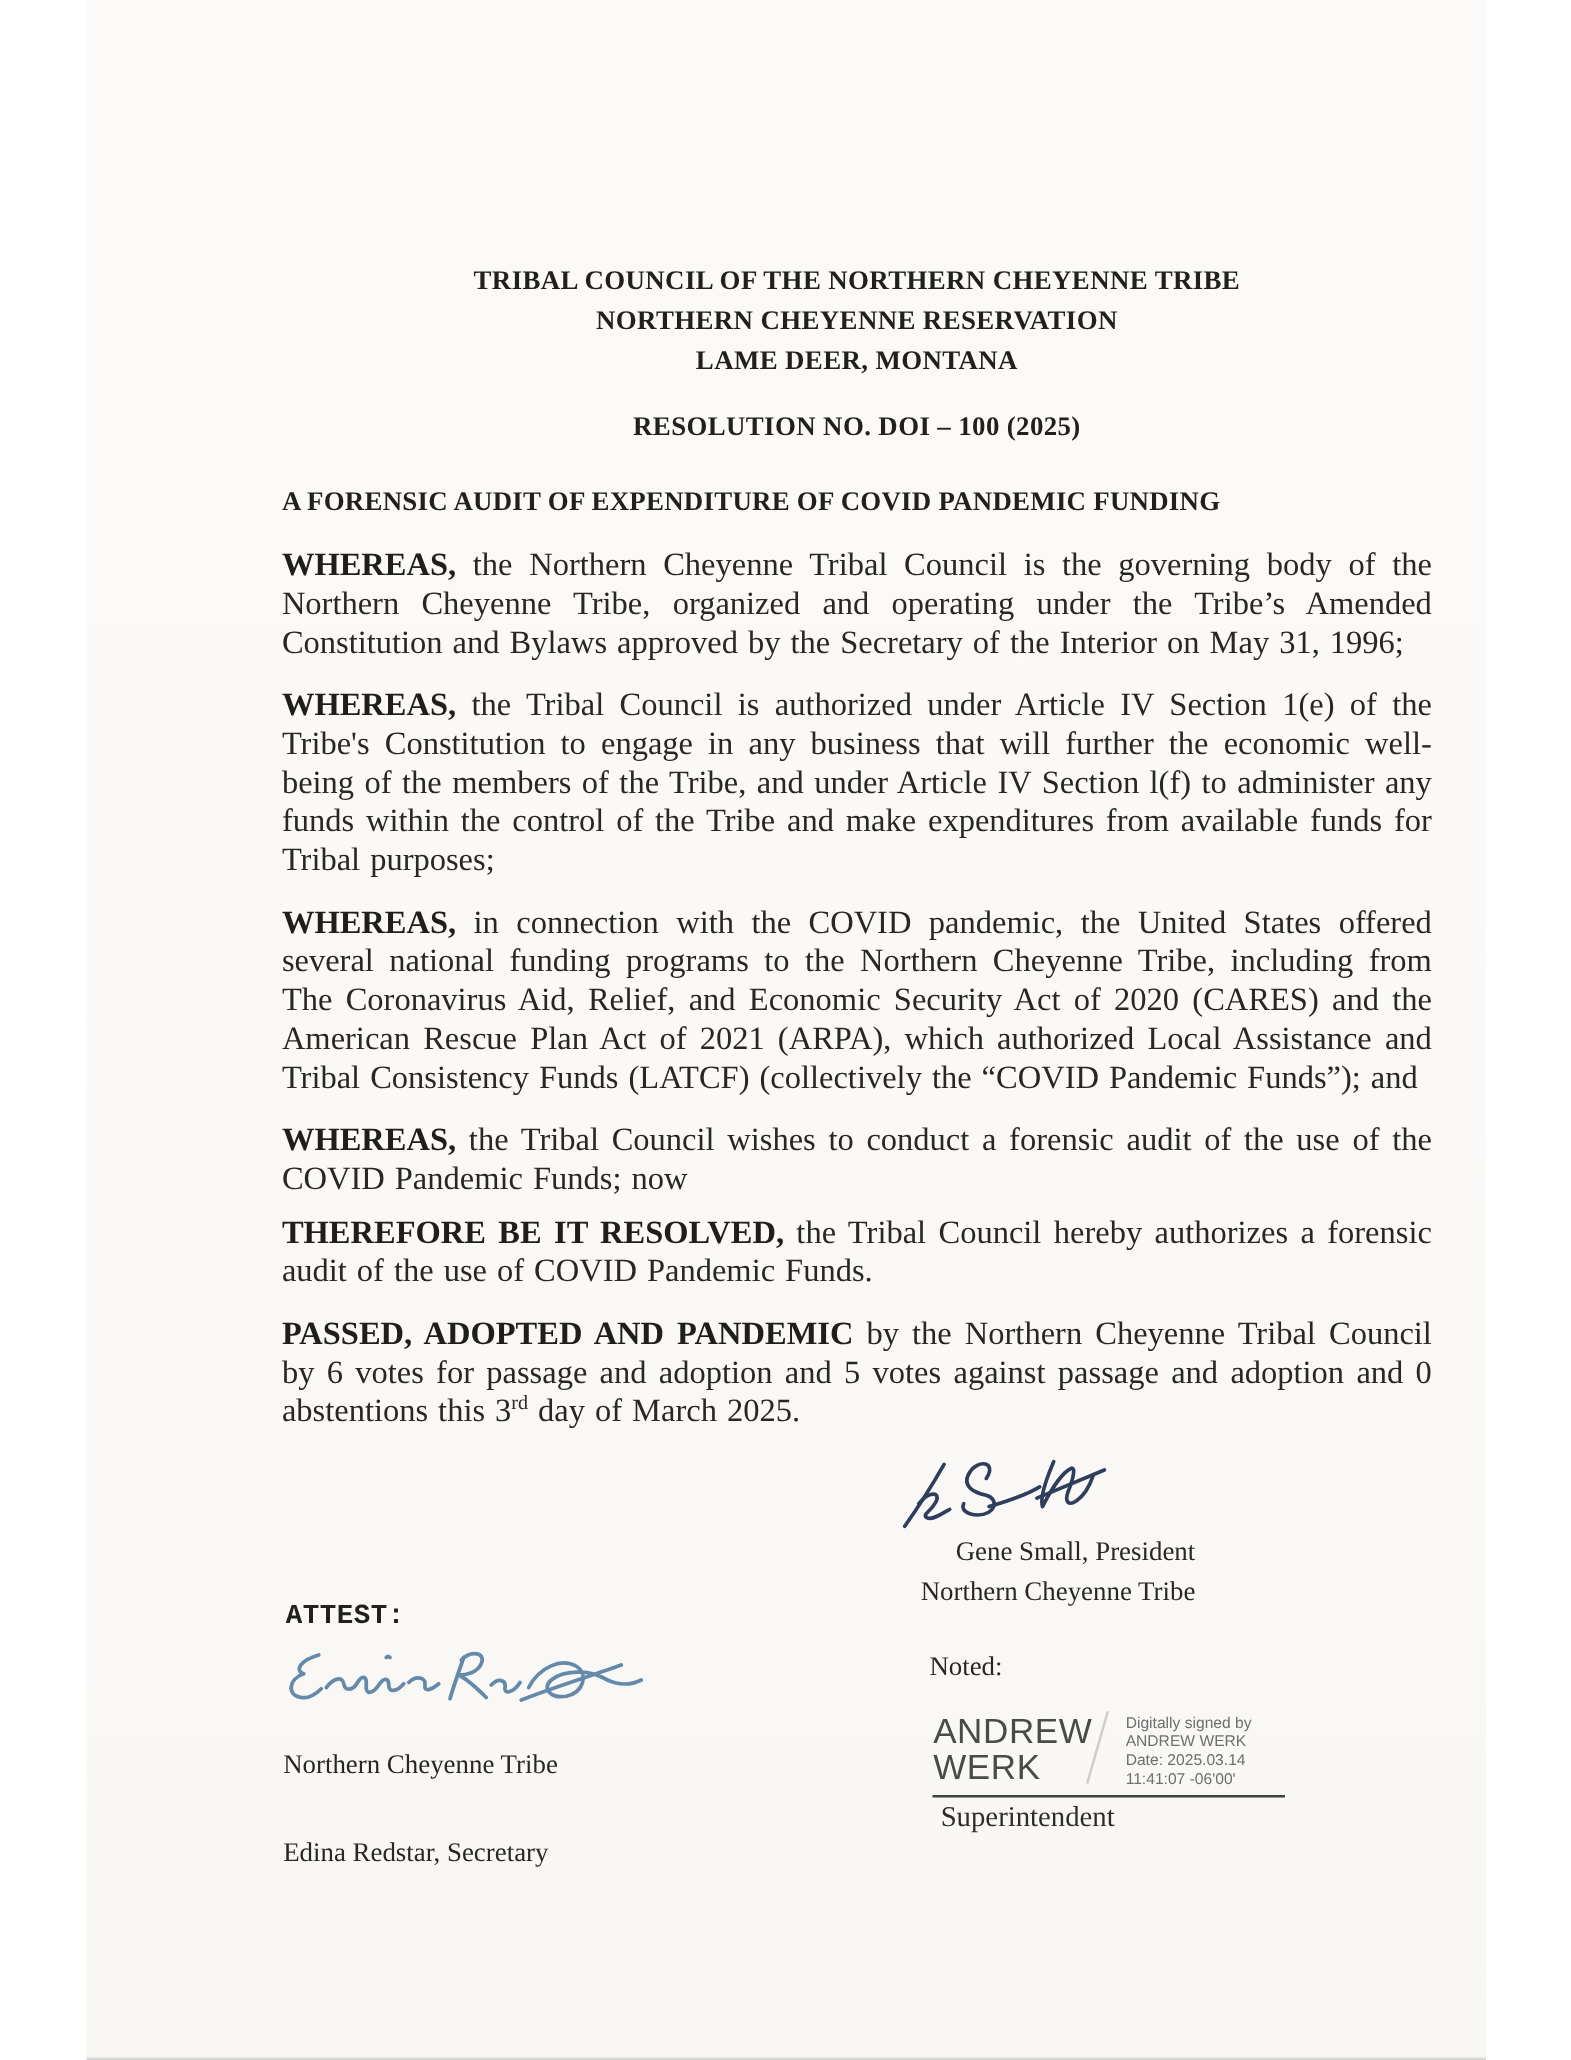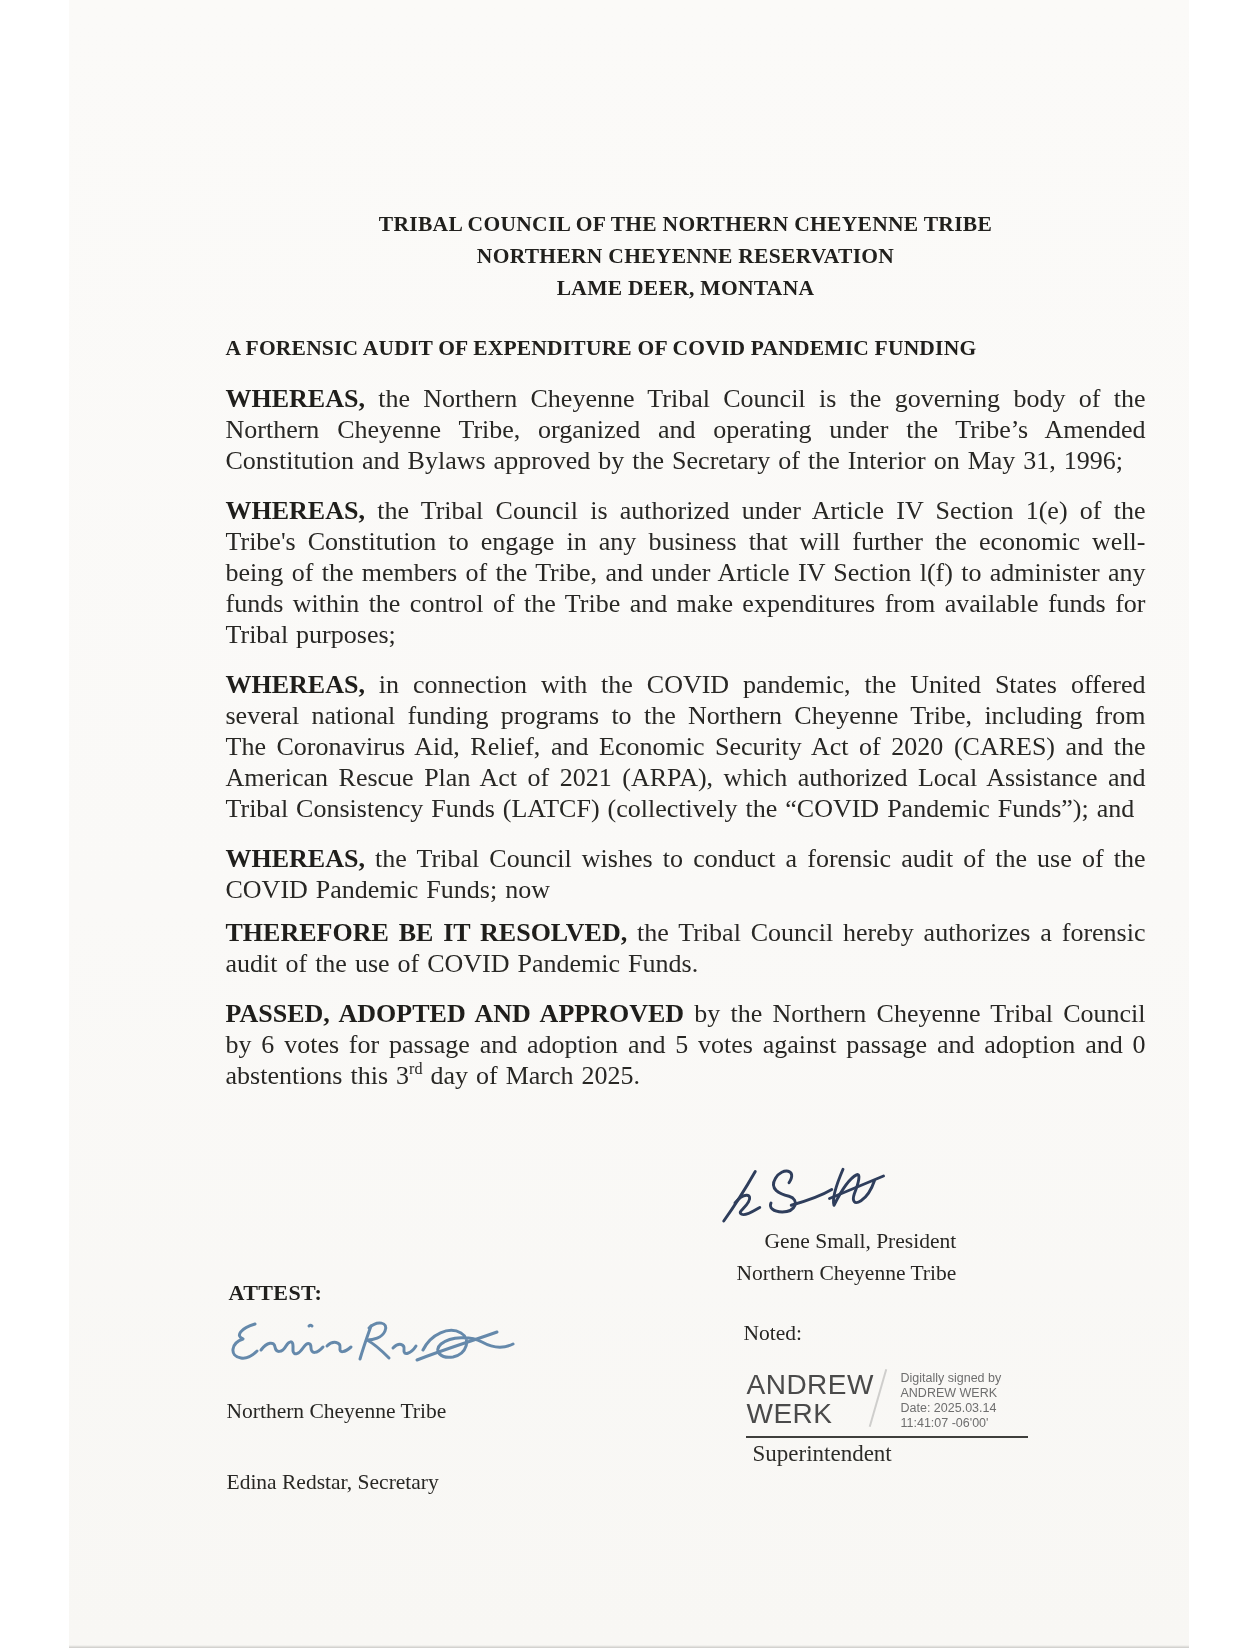--- a/index.html
+++ b/index.html
@@ -65,21 +65,21 @@
   .para .lead { font-weight: bold; color: #1f1e1b; }
   .para sup { font-size: 0.62em; vertical-align: super; line-height: 0; }
 
   .abs { position: absolute; }
   .sig-text {
     font-size: 21.5px;
     line-height: 30px;
     color: #282724;
     white-space: nowrap;
   }
-  .bold-label { font-weight: bold; font-size: 22px; letter-spacing: 0.4px; color: #21201d; }
+  .bold-label { font-weight: bold; font-size: 22px; letter-spacing: 0.4px; color: #21201d; font-family: Liberation Mono, monospace; }
 
   .digital-name {
     width: 150px;
     font-family: "Liberation Sans", sans-serif;
     font-size: 28px;
     line-height: 29px;
     letter-spacing: 0.5px;
     color: #4a4a4a;
   }
   .digital-details {
@@ -113,36 +113,37 @@
 <div class="page">
 
   <div class="content">
 
     <div class="hdr">
       <div>TRIBAL COUNCIL OF THE NORTHERN CHEYENNE TRIBE</div>
       <div>NORTHERN CHEYENNE RESERVATION</div>
       <div>LAME DEER, MONTANA</div>
     </div>
 
+    <div class="res-no">RESOLUTION NO. DOI – 100 (2025)</div>
 
     <div class="title">
       <div class="tl2">A FORENSIC AUDIT OF EXPENDITURE OF COVID PANDEMIC FUNDING</div>
     </div>
 
     <div class="para"><span class="lead">WHEREAS,</span><span> the Northern Cheyenne Tribal Council is the governing body of the Northern Cheyenne Tribe, organized and operating under the Tribe’s Amended Constitution and Bylaws approved by the Secretary of the Interior on May 31, 1996;</span></div>
 
     <div class="para"><span class="lead">WHEREAS,</span><span> the Tribal Council is authorized under Article IV Section 1(e) of the Tribe's Constitution to engage in any business that will further the economic well-being of the members of the Tribe, and under Article IV Section l(f) to administer any funds within the control of the Tribe and make expenditures from available funds for Tribal purposes;</span></div>
 
     <div class="para"><span class="lead">WHEREAS,</span><span> in connection with the COVID pandemic, the United States offered several national funding programs to the Northern Cheyenne Tribe, including from The Coronavirus Aid, Relief, and Economic Security Act of 2020 (CARES) and the American Rescue Plan Act of 2021 (ARPA), which authorized Local Assistance and Tribal Consistency Funds (LATCF) (collectively the “COVID Pandemic Funds”); and</span></div>
 
     <div class="para"><span class="lead">WHEREAS,</span><span> the Tribal Council wishes to conduct a forensic audit of the use of the COVID Pandemic Funds; now</span></div>
 
     <div class="para therefore"><span class="lead">THEREFORE BE IT RESOLVED,</span><span> the Tribal Council hereby authorizes a forensic audit of the use of COVID Pandemic Funds.</span></div>
 
-    <div class="para"><span class="lead">PASSED, ADOPTED AND APPROVED</span><span> by the Northern Cheyenne Tribal Council by 6 votes for passage and adoption and 5 votes against passage and adoption and 0 abstentions this 3</span><sup>rd</sup><span> day of March 2025.</span></div>
+    <div class="para"><span class="lead">PASSED, ADOPTED AND PANDEMIC</span><span> by the Northern Cheyenne Tribal Council by 6 votes for passage and adoption and 5 votes against passage and adoption and 0 abstentions this 3</span><sup>rd</sup><span> day of March 2025.</span></div>
 
   </div>
 
   <svg class="sig abs" style="left:648px; top:1158px;" width="180" height="72" viewBox="0 0 160 60">
     <g stroke="#2f3e5c" stroke-width="2.6" fill="none" stroke-linecap="round" stroke-linejoin="round">
       <path d="M6,54 C16,40 26,24 34,10"></path>
       <path d="M16,38 C24,28 32,30 28,37 C24,44 18,46 22,48 C26,50 34,44 38,42"></path>
       <path d="M64,20 C72,8 58,6 52,16 C46,26 56,30 64,32 C74,35 70,46 58,46 C50,46 46,42 48,38"></path>
       <path d="M66,40 C80,36 92,32 102,26"></path>
       <path d="M112,8 C106,22 102,34 104,40 C110,28 118,16 124,13 C128,11 126,20 122,30 C120,36 122,40 128,36 C134,32 138,24 140,18"></path>

